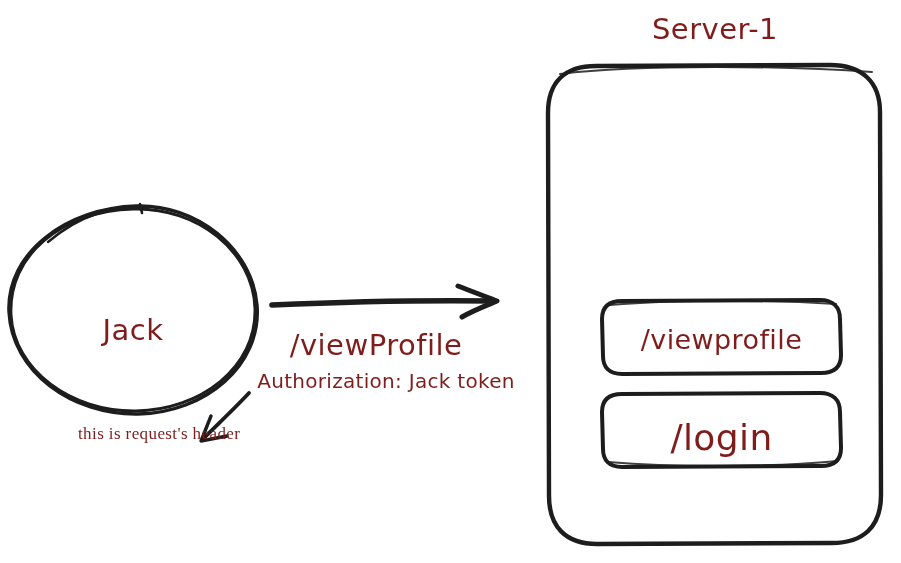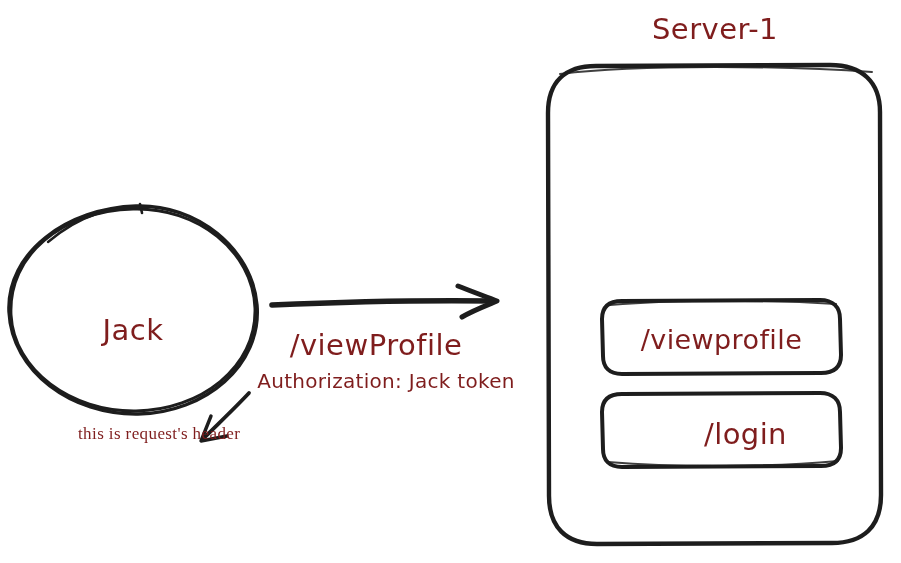--- a/index.html
+++ b/index.html
@@ -69,24 +69,24 @@
     font-family: Liberation Serif, serif;
   }
   .endpoint-label-1 {
     left: 602px;
     top: 324px;
     width: 239px;
     font-size: 27px;
     letter-spacing: 0.4px;
   }
   .endpoint-label-2 {
-    left: 626px;
+    left: 602px;
     top: 417px;
     width: 239px;
-    font-size: 29px;
+    font-size: 36px;
     letter-spacing: 0.4px;
   }
 </style>
 </head>
 <body>
 
 <div id="canvas">
 
   <svg id="shape-layer" viewBox="0 0 901 563" fill="none" stroke="#1d1d1d" stroke-linecap="round" stroke-linejoin="round">
 

